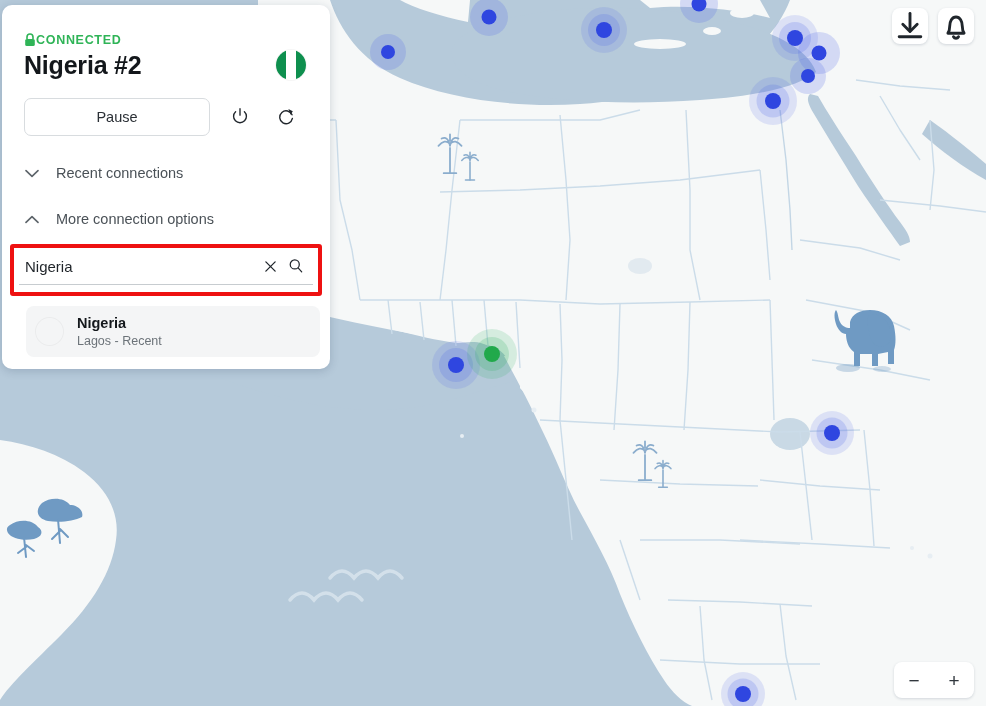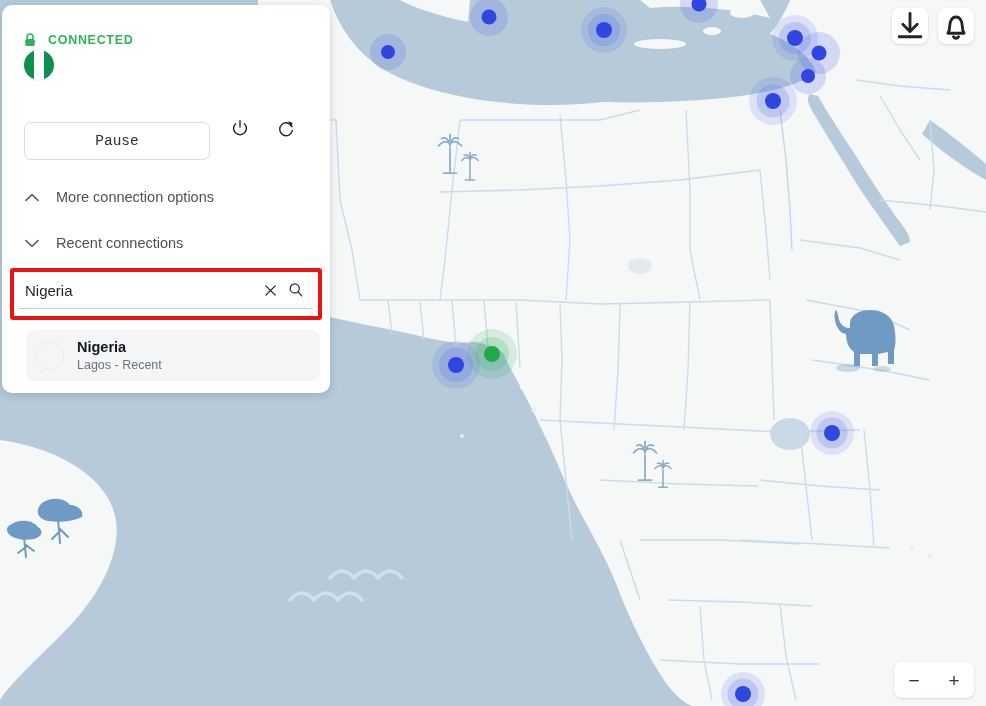--- a/index.html
+++ b/index.html
@@ -74,21 +74,21 @@
   #panel {
     position: absolute; left: 2px; top: 5px;
     width: 328px;
     background: #ffffff;
     border-radius: 10px;
     box-shadow: 0 2px 10px rgba(20,40,70,0.18);
     padding: 0;
   }
 
   .status-row {
-    display: flex; align-items: flex-end; gap: 12px;
+    display: flex; align-items: flex-end; gap: 0;
     padding: 28px 8px 0 22px;
   }
   .status-text {
     font-size: 12.5px; font-weight: bold; letter-spacing: 0.7px;
     color: #2fb457;
   }
   .title-row {
     display: flex; align-items: center; justify-content: space-between;
     padding: 3px 24px 0 22px;
   }
@@ -108,23 +108,22 @@
   .action-row {
     display: flex; align-items: center; gap: 14px;
     padding: 18px 22px 0 22px;
   }
   .pause-btn {
     flex: 0 0 auto;
     width: 186px; height: 38px;
     border: 1px solid #d8dcdf; border-radius: 7px;
     background: #ffffff;
     font-size: 14.5px; color: #2b3036;
-    font-family: Liberation Mono, monospace;
+    font-family: Liberation Sans, sans-serif;
     cursor: pointer;
-    margin-top: 24px;
   }
   .icon-btn {
     width: 32px; height: 32px;
     display: flex; align-items: center; justify-content: center;
     cursor: pointer; background: none; border: none;
   }
 
   .section-row {
     display: flex; align-items: center; gap: 16px;
     padding: 0 22px; height: 46px; cursor: pointer;
@@ -456,20 +455,21 @@
 
     <div class="status-row">
       <svg width="12" height="14" viewBox="0 0 12 14">
         <path d="M3 6 L3 4 a3 3 0 0 1 6 0 L9 6" fill="none" stroke="#2fb457" stroke-width="1.6"></path>
         <rect x="1.2" y="6" width="9.6" height="7" rx="1.6" fill="#2fb457"></rect>
       </svg>
       <span class="status-text">CONNECTED</span>
     </div>
 
     <div class="title-row">
+      <span class="server-title">Nigeria #2</span>
       <span class="flag-circle">
         <span class="fl">
           <span class="band-g"></span>
             <span class="band-w"></span>
             <span class="band-g"></span>
         </span>
       </span>
     </div>
 
     <div class="action-row">
@@ -485,32 +485,32 @@
           <path d="M18.6 9.6 A7 7 0 1 0 19 13.6"></path>
           <path d="M14.6 3.4 L19.4 5.6 L17 9.6" fill="#20262c" stroke="none"></path>
         </svg>
       </button>
     </div>
 
     <div id="sections">
       <div class="section-row">
         <span class="chev">
           <svg width="14" height="9" viewBox="0 0 14 9" fill="none" stroke="#5d646a" stroke-width="1.6" stroke-linecap="round" stroke-linejoin="round">
+              <path d="M1 1.6 L7 7.4 L13 1.6"></path>
+            </svg>
+        </span>
+        <span class="section-label">Recent connections</span>
+      </div>
+      <div class="section-row">
+        <span class="chev">
+          <svg width="14" height="9" viewBox="0 0 14 9" fill="none" stroke="#5d646a" stroke-width="1.6" stroke-linecap="round" stroke-linejoin="round">
               <path d="M1 7.4 L7 1.6 L13 7.4"></path>
             </svg>
         </span>
         <span class="section-label">More connection options</span>
-      </div>
-      <div class="section-row">
-        <span class="chev">
-          <svg width="14" height="9" viewBox="0 0 14 9" fill="none" stroke="#5d646a" stroke-width="1.6" stroke-linecap="round" stroke-linejoin="round">
-              <path d="M1 1.6 L7 7.4 L13 1.6"></path>
-            </svg>
-        </span>
-        <span class="section-label">Recent connections</span>
       </div>
     </div>
 
     <div id="search-highlight">
       <div id="search-box">
         <input id="search-input" type="text" placeholder="Search for a country or server" value="Nigeria" style="">
         <button class="search-icon-btn">
           <svg width="13" height="13" viewBox="0 0 14 14" fill="none" stroke="#20262c" stroke-width="1.4" stroke-linecap="round">
               <path d="M2 2 L12 12 M12 2 L2 12"></path>
             </svg>

